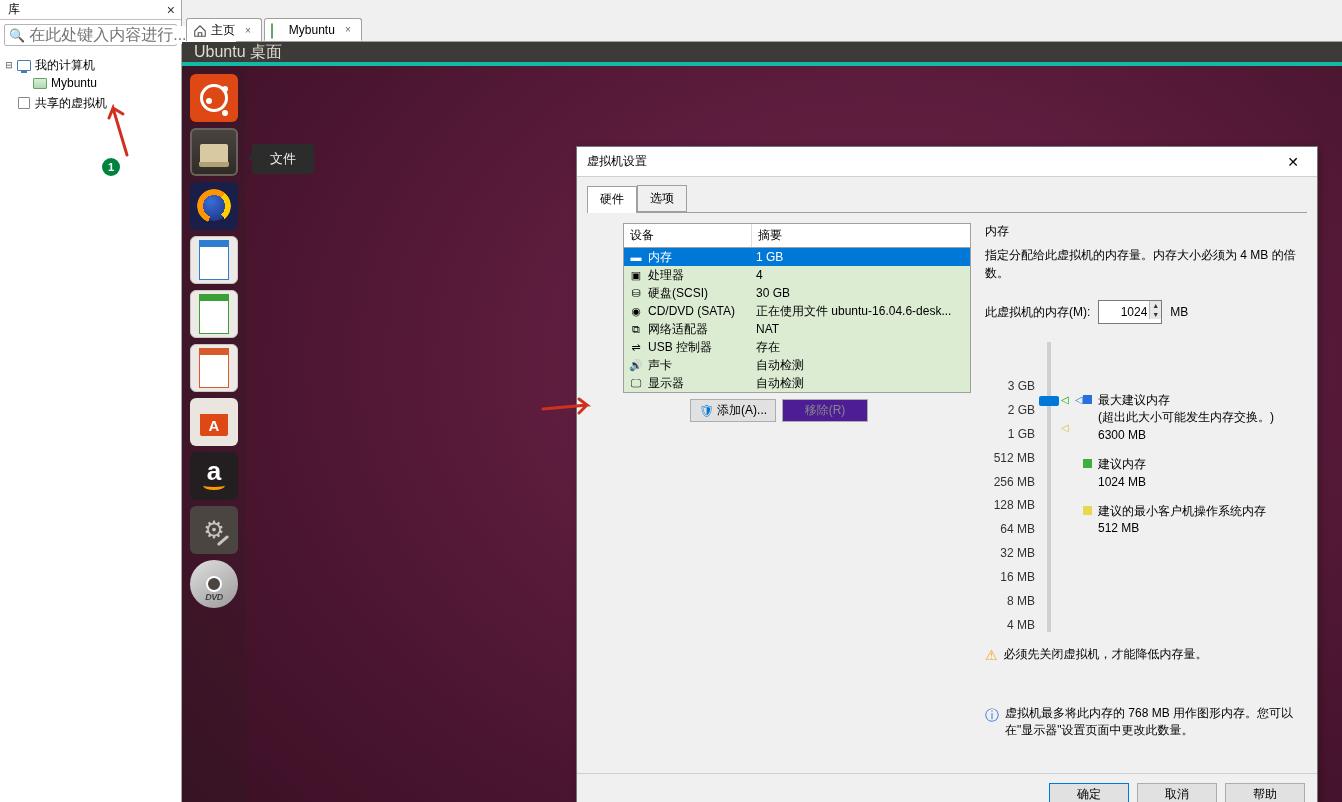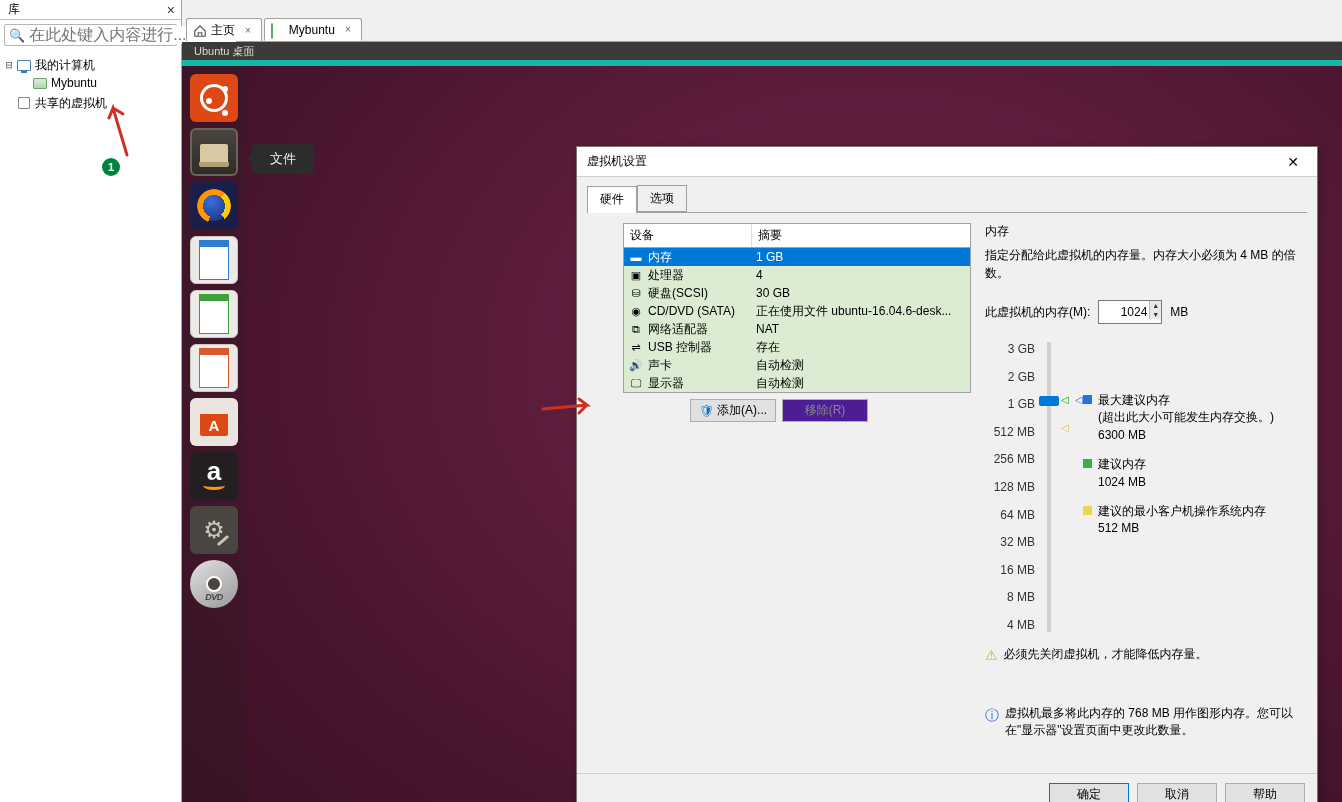--- a/index.html
+++ b/index.html
@@ -30,21 +30,21 @@
 
 .main-area { flex: 1; display: flex; flex-direction: column; background: #fff; }
 .tab-bar { height: 42px; background: #f0f0f0; border-bottom: 1px solid #a0a0a0; display: flex; align-items: flex-end; padding-left: 4px; }
 .tab { height: 23px; padding: 0 10px 0 6px; border: 1px solid #a0a0a0; border-bottom: none; margin-right: 2px; display: flex; align-items: center; background: #fff; border-radius: 3px 3px 0 0; gap: 4px; cursor: pointer; position: relative; }
 .tab .tab-ic { width: 14px; height: 12px; display: inline-block; }
 .tab.active { border-bottom: 1px solid #fff; background: #fff; z-index: 2; }
 .tab-close { margin-left: 6px; color: #666; font-size: 10px; cursor: pointer; }
 
 
 .vm-desktop { flex: 1; position: relative; background: #fff; }
-.vm-titlebar { background: #3c3b37; color: #dfdbd2; height: 24px; display: flex; align-items: center; padding-left: 12px; font-size: 11px; border-bottom: 6px solid #14b8a6; }
+.vm-titlebar { background: #3c3b37; color: #dfdbd2; height: 24px; display: flex; align-items: center; padding-left: 12px; font-size: 16px; border-bottom: 4px solid #14b8a6; }
 .ubuntu-bg { position: absolute; left: 0; top: 24px; right: 0; bottom: 0; background: radial-gradient(ellipse 900px 700px at 60% 40%, #6b2447 0%, #5f1d3e 35%, #4a152f 70%, #3b1025 100%); }
 .launcher { position: absolute; left: 0; top: 0; width: 64px; bottom: 0; background: rgba(40,30,30,.22); display: flex; flex-direction: column; align-items: center; padding-top: 8px; gap: 6px; }
 .launch-item { width: 48px; height: 48px; border-radius: 6px; display: flex; align-items: center; justify-content: center; cursor: pointer; position: relative; }
 .li-ubuntu { background: #dd4814; }
 .li-ubuntu::before { content: ''; width: 22px; height: 22px; border-radius: 50%; border: 3px solid #fff; position: absolute; }
 .li-ubuntu::after { content: ''; width: 6px; height: 6px; border-radius: 50%; background: #fff; position: absolute; top: 12px; right: 10px; box-shadow: -16px 12px 0 #fff, 0 24px 0 #fff; }
 .li-files { background: linear-gradient(#4a4540,#2e2a26); box-shadow: 0 0 0 2px #6b625a inset; }
 .li-files::before { content:''; width: 28px; height: 18px; background: #d9c9a3; border-radius: 2px 2px 0 0; position: absolute; bottom: 14px; }
 .li-files::after { content:''; width: 30px; height: 5px; background: #b0a078; border-radius: 0 0 2px 2px; position: absolute; bottom: 9px; }
 .li-ff { background: #1a1f4a; position: relative; }
@@ -98,21 +98,21 @@
 
 .mem-panel { flex: 1; padding-right: 6px; }
 .mem-title { margin-bottom: 6px; }
 .mem-desc { margin-bottom: 18px; line-height: 1.5; }
 .mem-row { display: flex; align-items: center; gap: 8px; margin-bottom: 18px; }
 .mem-input { width: 64px; height: 24px; border: 1px solid #7a7a7a; text-align: right; padding-right: 14px; position: relative; }
 .spinbox { position: relative; display: inline-block; }
 .spin-btns { position: absolute; right: 1px; top: 1px; width: 12px; display: flex; flex-direction: column; }
 .spin-btns span { height: 9px; font-size: 7px; color: #333; display: flex; align-items: center; justify-content: center; background: #e8e8e8; border-left: 1px solid #bbb; cursor: pointer; }
 .mem-slider { display: flex; gap: 4px; height: 290px; }
-.slider-labels { width: 50px; display: flex; flex-direction: column; justify-content: space-between; text-align: right; font-size: 11px; color: #333; }
+.slider-labels { width: 50px; display: flex; flex-direction: column; justify-content: space-between; text-align: right; font-size: 11px; color: #333; margin-top: 37px; }
 .slider-track-wrap { width: 40px; position: relative; }
 .slider-track { position: absolute; left: 8px; top: 0; bottom: 0; width: 4px; background: #d0d0d0; }
 .slider-thumb { position: absolute; left: 0; width: 20px; height: 10px; background: #0078d7; border-radius: 2px; top: 54px; cursor: pointer; }
 .marker { position: absolute; left: 22px; font-size: 10px; }
 .marker.green { color: #0a0; }
 .marker.yellow { color: #d8c12b; }
 .marker.blue { color: #2a70d8; }
 .slider-legend { flex: 1; font-size: 11px; line-height: 1.45; }
 .leg-item { display: flex; align-items: flex-start; gap: 6px; margin-bottom: 12px; }
 .leg-sq { width: 9px; height: 9px; margin-top: 3px; flex-shrink: 0; }

